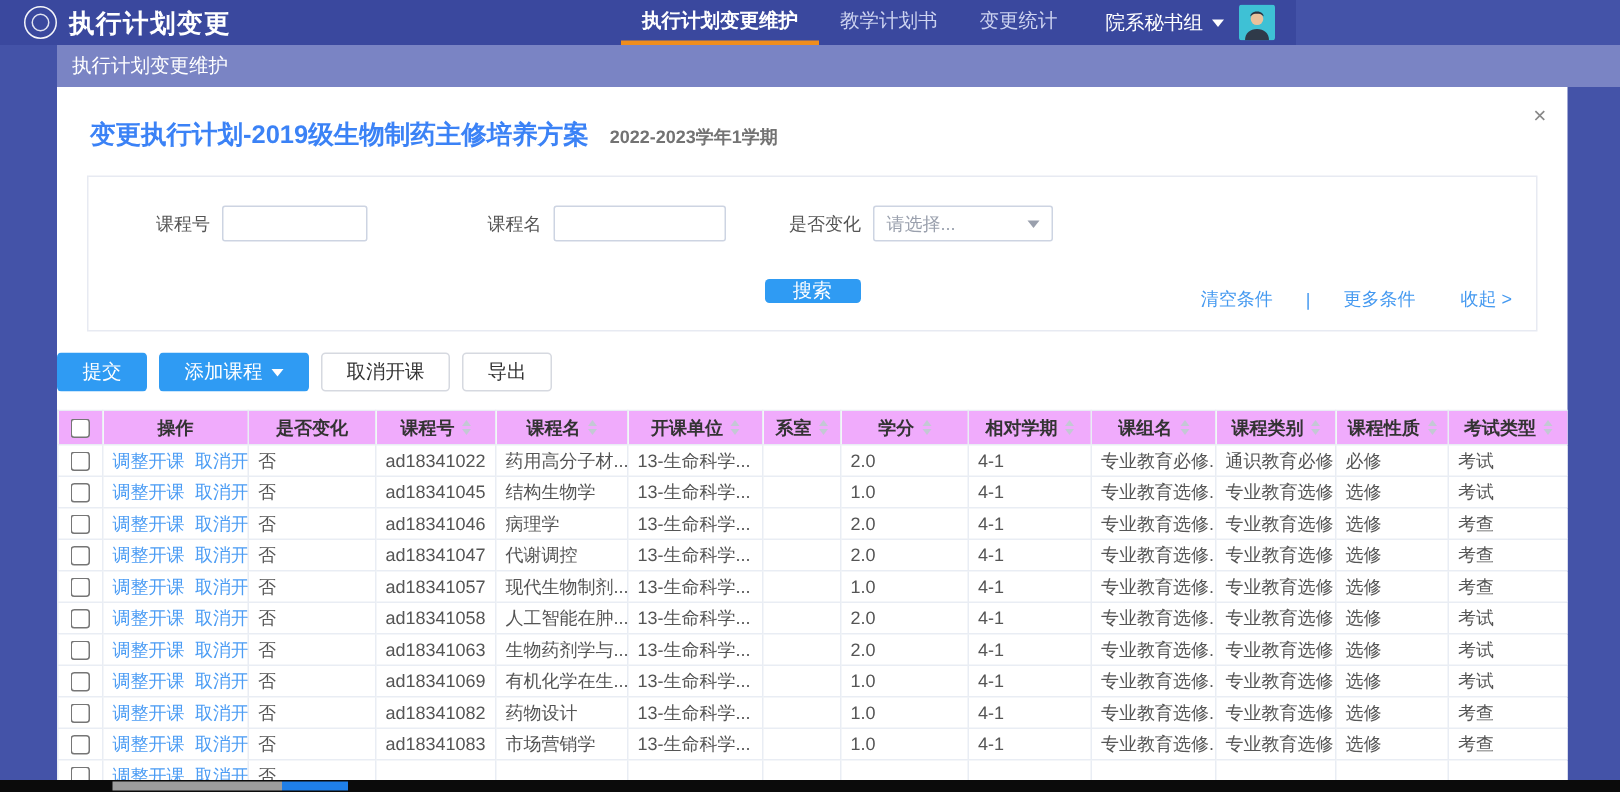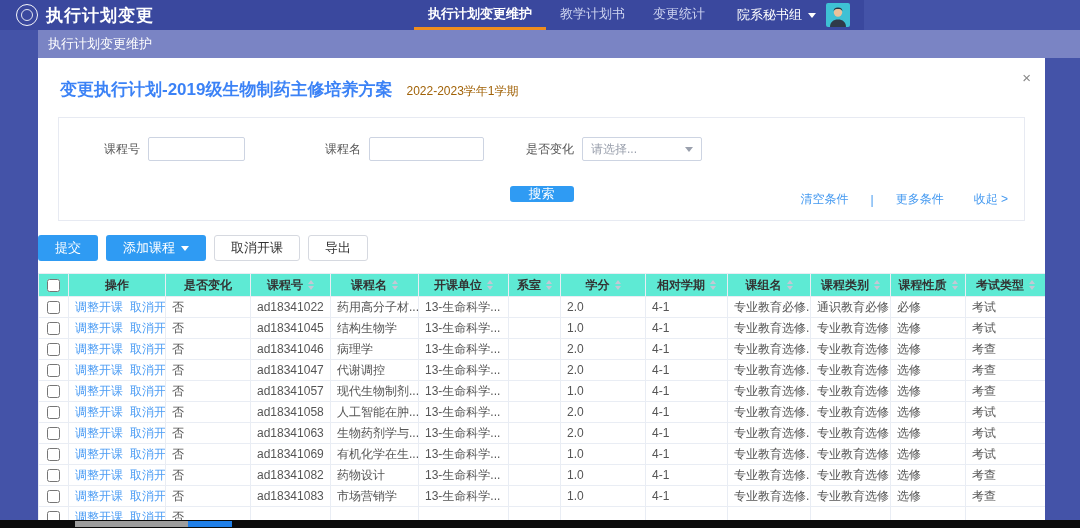--- a/index.html
+++ b/index.html
@@ -34,21 +34,21 @@
     display:flex; align-items:center; padding-left:10px;
   }
   
   .panel{
     position:absolute; top:58px; left:38px; width:1007px; height:470px;
     background:#fff; overflow:hidden;
   }
   .panel-close{position:absolute; top:12px; right:14px; color:#888; font-size:15px; line-height:1; cursor:pointer;}
   .panel-head{display:flex;align-items:baseline;gap:14px;margin:20px 20px 0 22px;}
   .panel-title{font-size:17px;font-weight:bold;color:#3b82f6;}
-  .panel-semester{font-size:12px;color:#a16207;font-weight:normal;}
+  .panel-semester{font-size:12px;color:#737373;font-weight:bold;}
   
   .filter-box{margin:16px 20px 0 20px;border:1px solid #e7eaf2;height:104px;position:relative;}
   .filter-fields{display:flex;align-items:center;padding:18px 0 0 45px;height:44px;}
   .f-group{display:flex;align-items:center;}
   .f-label{color:#555;font-size:12px;margin-right:8px;white-space:nowrap;}
   .f-input{width:97px;height:24px;border:1px solid #cdd4e2;border-radius:2px;font-size:12px;padding:0 6px;outline:none;color:#333;background:#fff;}
   .f-select{width:120px;height:24px;border:1px solid #cdd4e2;border-radius:2px;display:flex;align-items:center;
     justify-content:space-between;padding:0 8px;color:#9aa0ad;cursor:pointer;background:#fff;}
   .f-select .caret-grey{width:0;height:0;border-left:4px solid transparent;border-right:4px solid transparent;border-top:5px solid #9aa0ad;}
   .g2{margin-left:80px;} .g3{margin-left:42px;}
@@ -62,21 +62,21 @@
   .filter-links .sep{color:#4499f0;}
   .filter-links .collapse{margin-left:8px;cursor:pointer;}
   
   .toolbar{display:flex;align-items:center;gap:8px;margin:14px 0 0 0;height:26px;}
   .toolbar .btn{padding:12px 16px;}
   .toolbar .btn .caret-down{margin-left:6px;border-top-color:#fff;}
   
   .table-viewport{margin-top:12px;overflow:hidden;}
   table{border-collapse:collapse;table-layout:fixed;width:1007px;font-size:12px;}
   th,td{border:1px solid #e9edf4;overflow:hidden;white-space:nowrap;text-overflow:clip;}
-  thead th{background:#5eead4;color:#333;font-weight:bold;height:23px;padding:0 4px;text-align:center;}
+  thead th{background:#f0abfc;color:#333;font-weight:bold;height:23px;padding:0 4px;text-align:center;}
   tbody td{height:21px;color:#555;padding:0 6px;background:#fff;}
   td.c-center, th.c-center{text-align:center;}
   td.cell-actions{color:#4b9cf4;}
   td.cell-actions a{color:#4b9cf4;text-decoration:none;margin-right:7px;cursor:pointer;}
   .chk{width:13px;height:13px;accent-color:#2f9bf3;vertical-align:middle;cursor:pointer;}
   .sort{display:inline-flex;flex-direction:column;margin-left:5px;vertical-align:middle;gap:2px;}
   .sort i{display:block;width:0;height:0;border-left:3.5px solid transparent;border-right:3.5px solid transparent;}
   .sort .up{border-bottom:4px solid #c3c8d4;}
   .sort .dn{border-top:4px solid #c3c8d4;}
   th .th-inner{display:inline-flex;align-items:center;}

